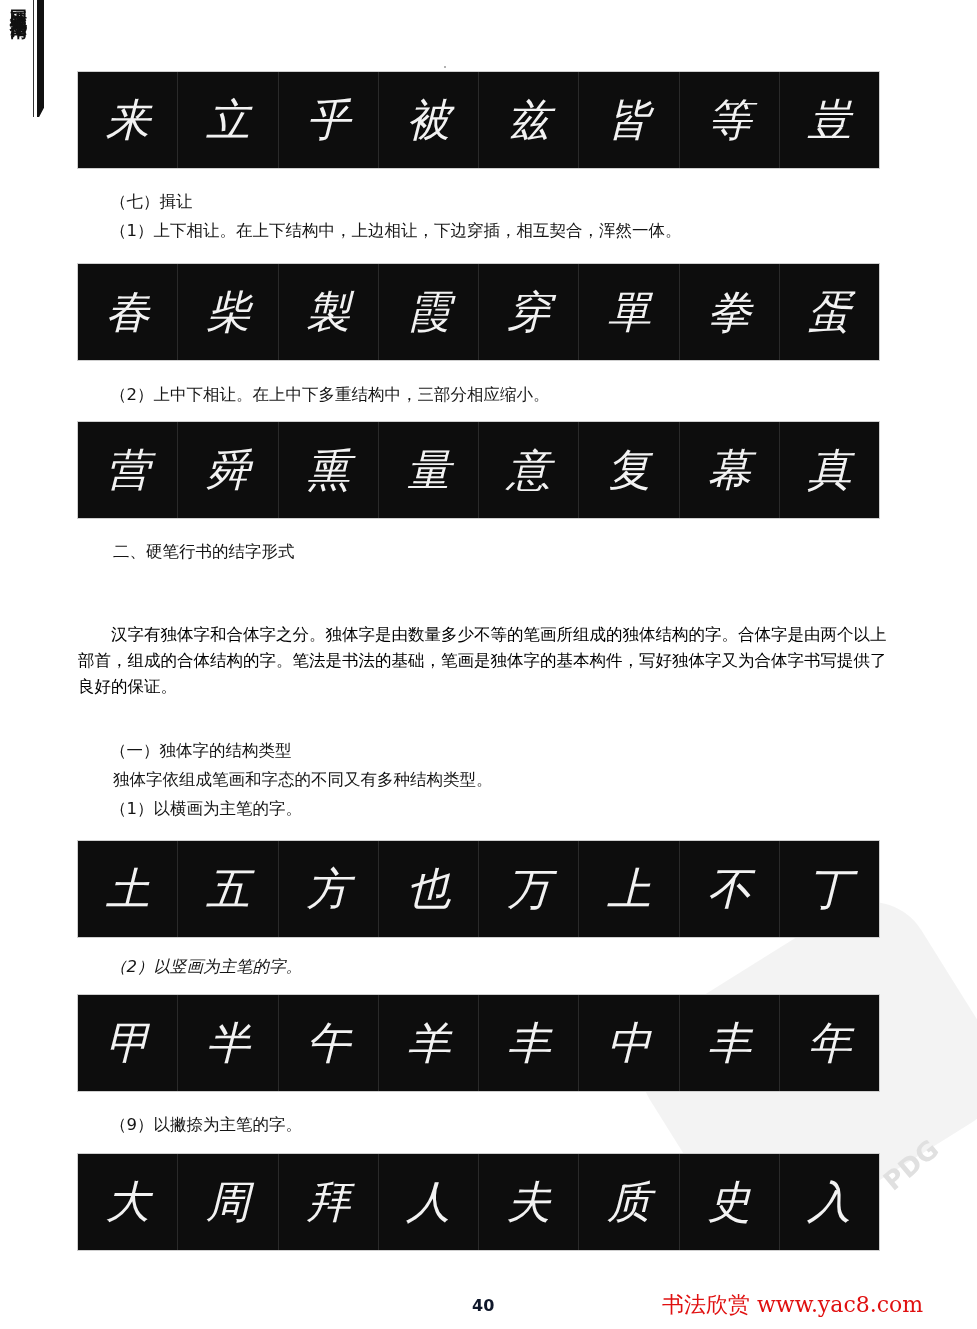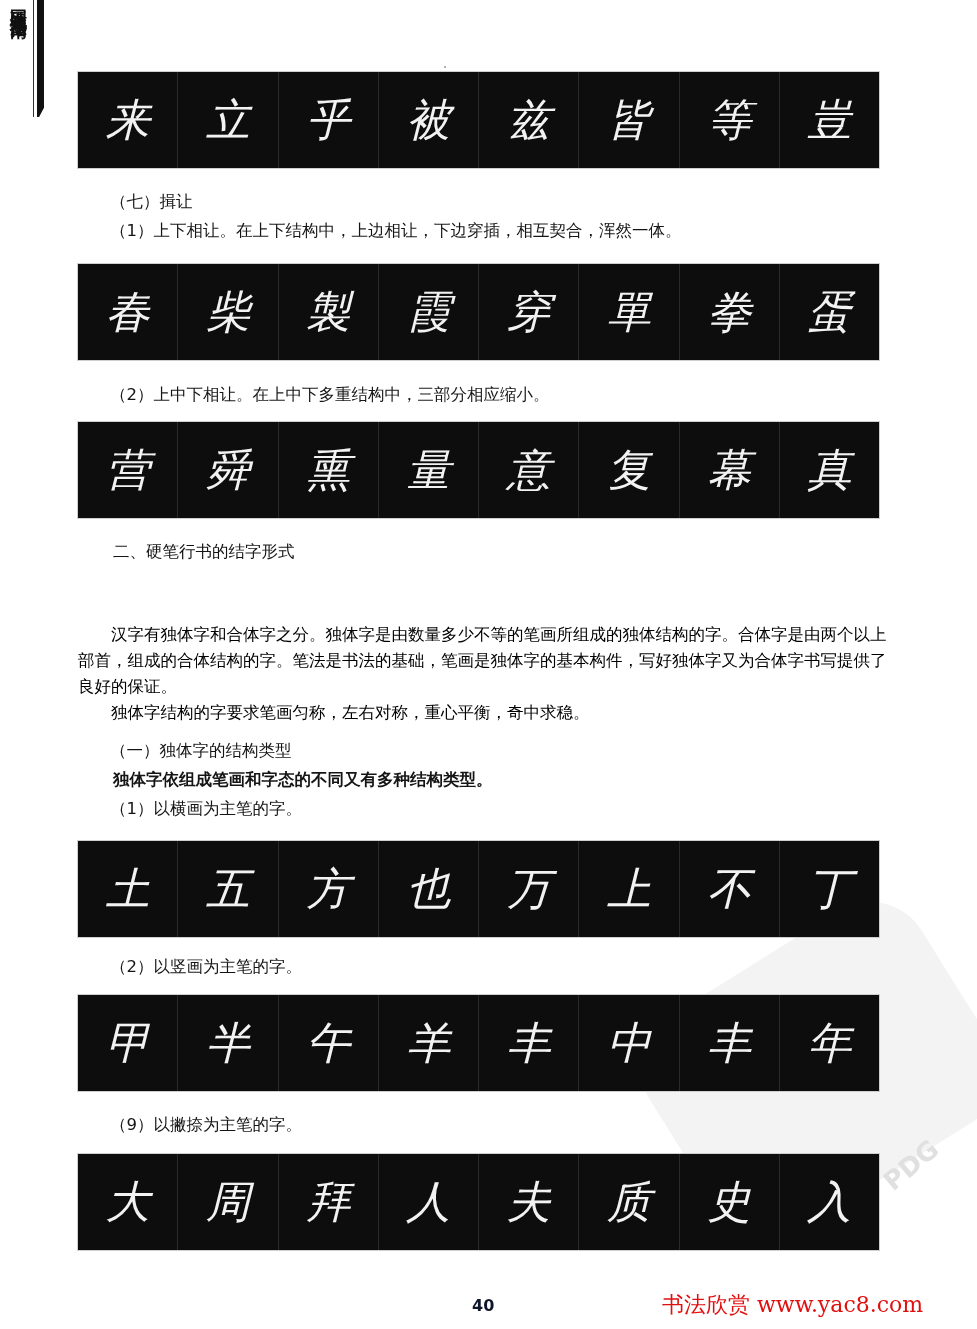--- a/index.html
+++ b/index.html
@@ -81,39 +81,38 @@
   <div class="cell">意</div>
   <div class="cell">复</div>
   <div class="cell">幕</div>
   <div class="cell">真</div>
 </div>
 
 <div class="t h above" style="left:113px;top:540px;text-align:right;">二、硬笔行书的结字形式</div>
 
 <div class="para above" style="top:622px;">
   <p class="indent">汉字有独体字和合体字之分。独体字是由数量多少不等的笔画所组成的独体结构的字。合体字是由两个以上部首，组成的合体结构的字。笔法是书法的基础，笔画是独体字的基本构件，写好独体字又为合体字书写提供了良好的保证。</p>
-  <p class="indent">独体字结构的字要求笔画匀称，左右对称，重心平衡，奇中求稳。</p>
 </div>
 
 <div class="t h above" style="left:110px;top:739px;">（一）独体字的结构类型</div>
-<div class="t above" style="left:113px;top:768px;font-weight:bold;">独体字依组成笔画和字态的不同又有多种结构类型。</div>
+<div class="t above" style="left:113px;top:768px;">独体字依组成笔画和字态的不同又有多种结构类型。</div>
 <div class="t above" style="left:110px;top:797px;">（1）以横画为主笔的字。</div>
 
 <div class="panel above" style="top:841px;">
   <div class="cell">土</div>
   <div class="cell">五</div>
   <div class="cell">方</div>
   <div class="cell">也</div>
   <div class="cell">万</div>
   <div class="cell">上</div>
   <div class="cell">不</div>
   <div class="cell">丁</div>
 </div>
 
-<div class="t above" style="left:110px;top:955px;">（2）以竖画为主笔的字。</div>
+<div class="t above" style="left:110px;top:955px;font-style:italic;">（2）以竖画为主笔的字。</div>
 
 <div class="panel above" style="top:995px;">
   <div class="cell">甲</div>
   <div class="cell">半</div>
   <div class="cell">午</div>
   <div class="cell">羊</div>
   <div class="cell">丰</div>
   <div class="cell">中</div>
   <div class="cell">丰</div>
   <div class="cell">年</div>

